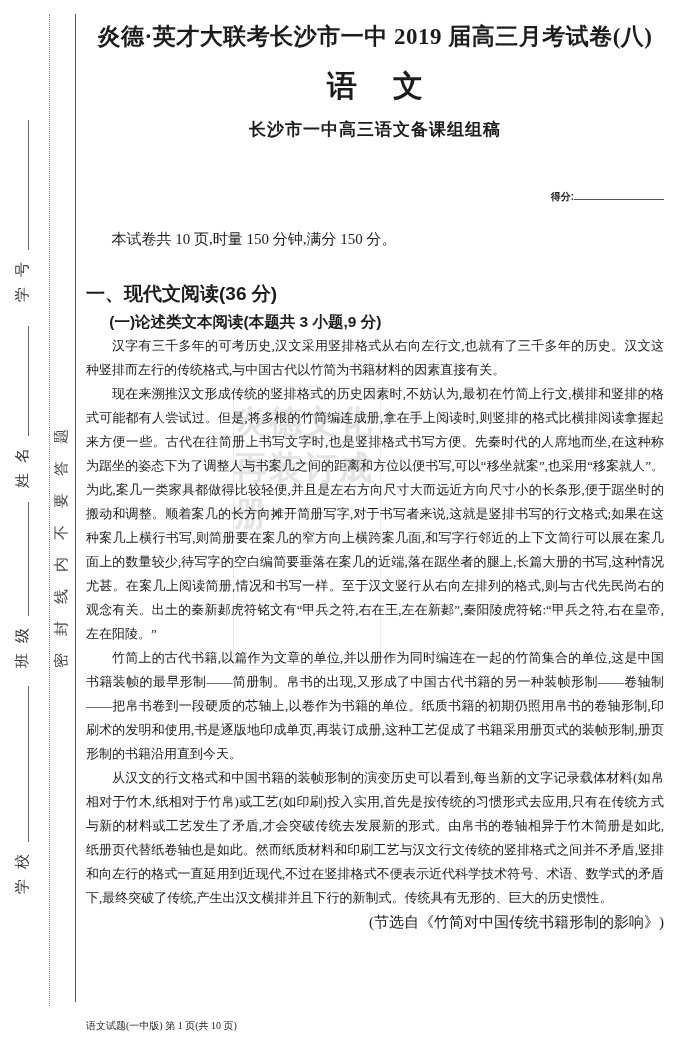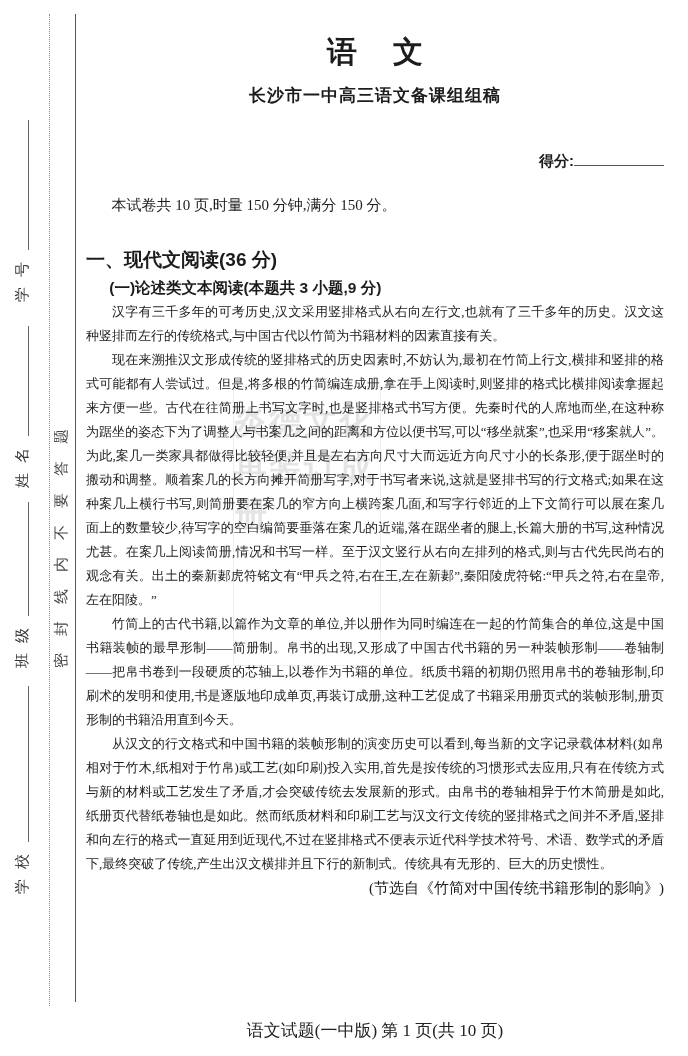--- a/index.html
+++ b/index.html
@@ -24,34 +24,34 @@
 
   
   .main{position:absolute;left:86px;top:0;width:578px;padding-top:20px;z-index:1;}
   .header-line{white-space:nowrap;text-align:center;margin:0 -18px;font-size:23px;line-height:34px;
                font-weight:bold;font-family:"Liberation Serif",serif;letter-spacing:0.5px;}
   .title{margin-top:10px;text-align:center;font-size:30px;line-height:44px;font-weight:bold;
          font-family:"Liberation Sans",sans-serif;letter-spacing:1.2em;padding-left:1.2em;}
   .subtitle{margin-top:10px;text-align:center;font-size:17px;line-height:24px;font-weight:bold;
             font-family:"Liberation Sans",sans-serif;letter-spacing:1px;}
   .score-row{margin-top:42px;height:22px;text-align:right;font-family:"Liberation Sans",sans-serif;
-             font-size:15px;font-weight:bold;}
+             font-size:10px;font-weight:bold;}
   .score-line{display:inline-block;width:90px;border-bottom:1.5px solid #555;height:15px;}
   .exam-info{margin-top:22px;font-size:15px;line-height:22px;text-indent:1.7em;}
   .sec-h{margin-top:32px;font-size:19px;line-height:24px;font-weight:bold;
          font-family:"Liberation Sans",sans-serif;}
   .sub-h{margin-top:4px;font-size:15.5px;line-height:24px;font-weight:bold;text-indent:1.5em;
          font-family:"Liberation Sans",sans-serif;}
   .instruction{font-size:15px;line-height:24px;text-indent:1.5em;}
   .article p{margin:0;font-size:13px;line-height:24px;text-align:justify;text-indent:2em;
              font-family:"Liberation Serif",serif;}
   .source{margin-top:0;font-size:15px;line-height:24px;text-align:right;}
 
-  .footer{position:absolute;left:86px;top:1019px;width:578px;text-align:center;
-          font-size:17px;color:#222;z-index:1;}
+  .footer{position:absolute;left:86px;top:1019px;width:578px;text-align:left;
+          font-size:10px;color:#222;z-index:1;}
 </style>
 </head>
 <body>
 
 <div class="page">
 
   <div class="rot field" style="left:10px;top:302px;width:182px;">
     <span class="flabel">学号</span>
     <span class="fline"></span>
   </div>
@@ -71,20 +71,21 @@
   <div class="vline-dotted"></div>
   <div class="rot seal-text" style="left:52px;top:668px;width:270px;">密封线内不要答题</div>
   <div class="vline-solid"></div>
 
   <div class="watermark">
     <div>炎德文化</div>
     <div>再装订成册</div>
   </div>
 
   <div class="main">
+    <div class="header-line">炎德·英才大联考长沙市一中 2019 届高三月考试卷(八)</div>
     <div class="title">语文</div>
     <div class="subtitle">长沙市一中高三语文备课组组稿</div>
 
     <div class="score-row">
       <span>得分:</span><span class="score-line"></span>
     </div>
 
     <div class="exam-info">本试卷共 10 页,时量 150 分钟,满分 150 分。</div>
 
     <div class="sec-h">一、现代文阅读(36 分)</div>

